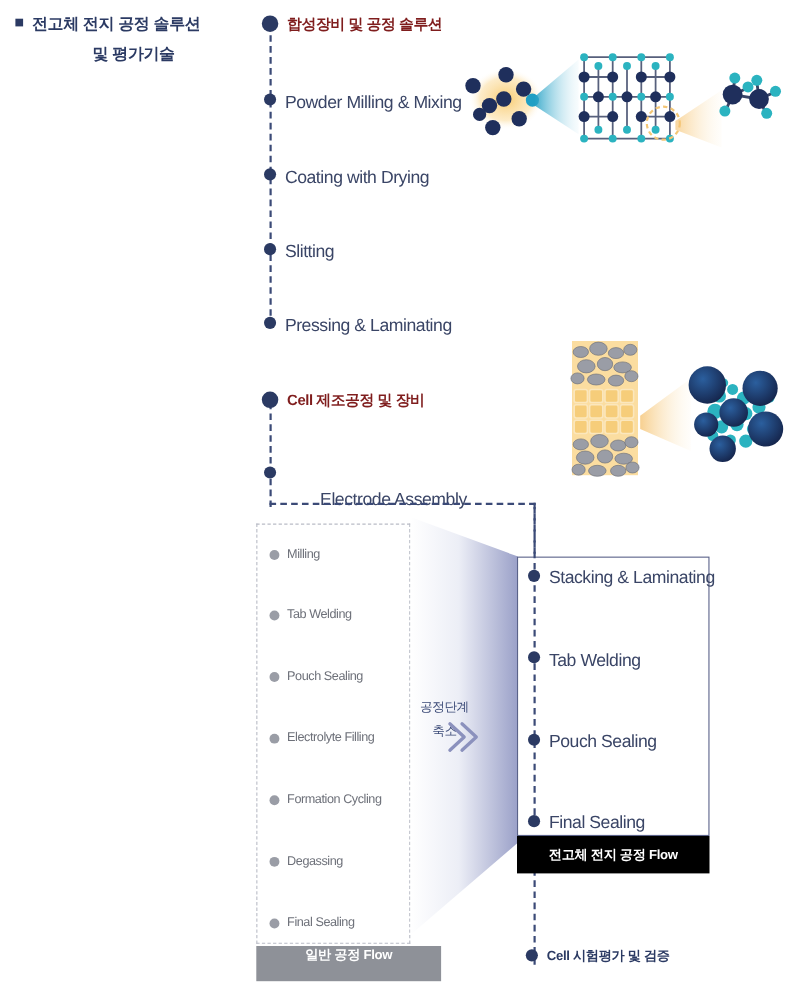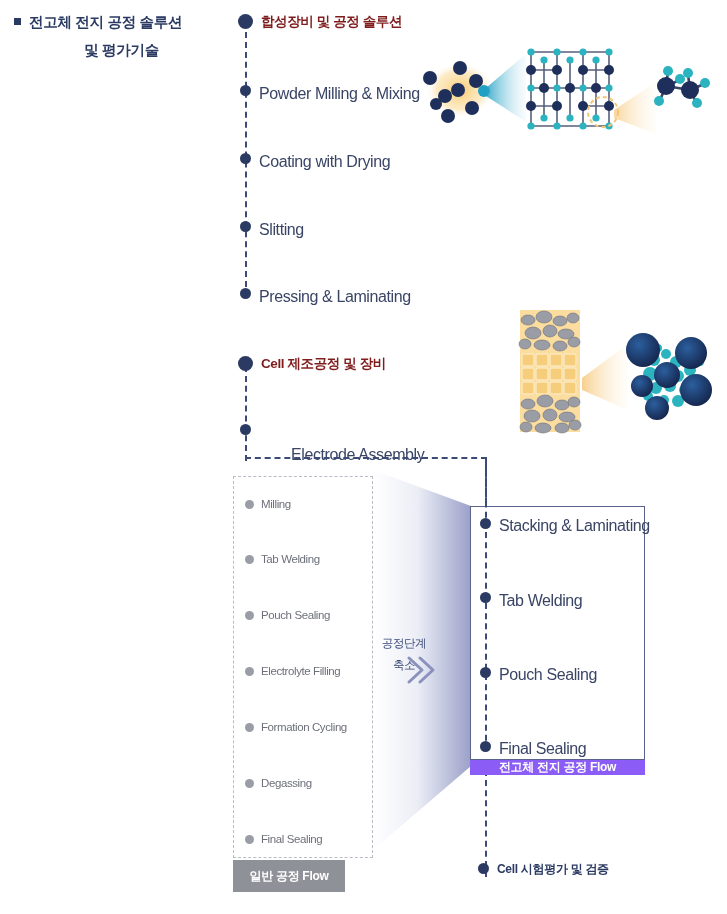--- a/index.html
+++ b/index.html
@@ -42,23 +42,23 @@
   }
   .gray-dot{
     position:absolute;width:9px;height:9px;border-radius:50%;
     background:#9a9da6;
   }
   .gray-label{
     position:absolute;white-space:nowrap;font-size:11.5px;color:#6d7079;
     letter-spacing:-0.4px;
   }
   #legacy-flow-bar{
-    position:absolute;left:233px;top:860px;width:112px;height:32px;
+    position:absolute;left:233px;top:860px;width:168px;height:32px;
     background:#8e9198;color:#ffffff;font-size:12px;font-weight:bold;
-    display:flex;align-items:center;justify-content:center;
+    display:flex;justify-content:center;
     letter-spacing:-0.3px;
   }
 
   
   #asm-region{
     position:absolute;left:245px;top:457px;width:242px;height:420px;
     border-top:2px dashed #3b4a77;
     border-right:2px dashed #3b4a77;
     box-sizing:border-box;
   }
@@ -76,22 +76,22 @@
   #funnel-chevrons{
     position:absolute;left:373px;top:655px;width:98px;text-align:center;
   }
 
   
   #new-box{
     position:absolute;left:470px;top:506px;width:175px;height:254px;
     background:#ffffff;border:1px solid #5a6289;box-sizing:border-box;
   }
   #new-flow-bar{
-    position:absolute;left:470px;top:760px;width:175px;height:15px;
-    background:#8b5cf6;color:#ffffff;font-size:12px;font-weight:bold;
+    position:absolute;left:470px;top:760px;width:175px;height:34px;
+    background:#000000;color:#ffffff;font-size:12px;font-weight:bold;
     display:flex;align-items:center;justify-content:center;
     letter-spacing:-0.3px;
   }
 
   
   #cell-test{
     position:absolute;left:478px;top:861px;white-space:nowrap;
     font-size:12px;font-weight:bold;color:#2b3a63;letter-spacing:-0.3px;
   }
   #cell-test .cdot{

